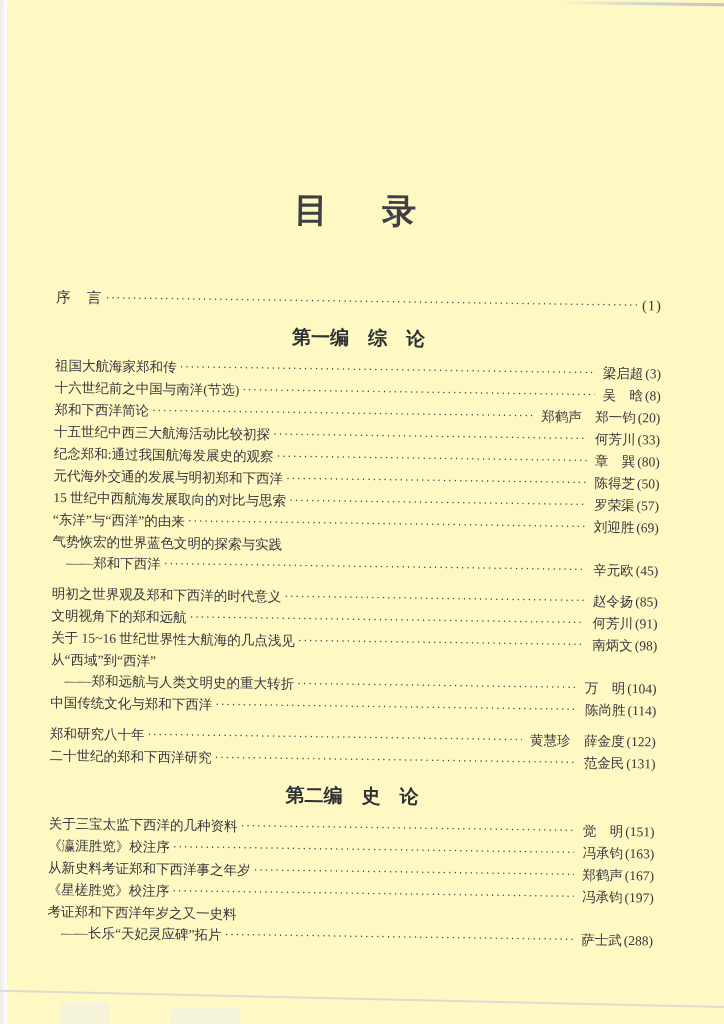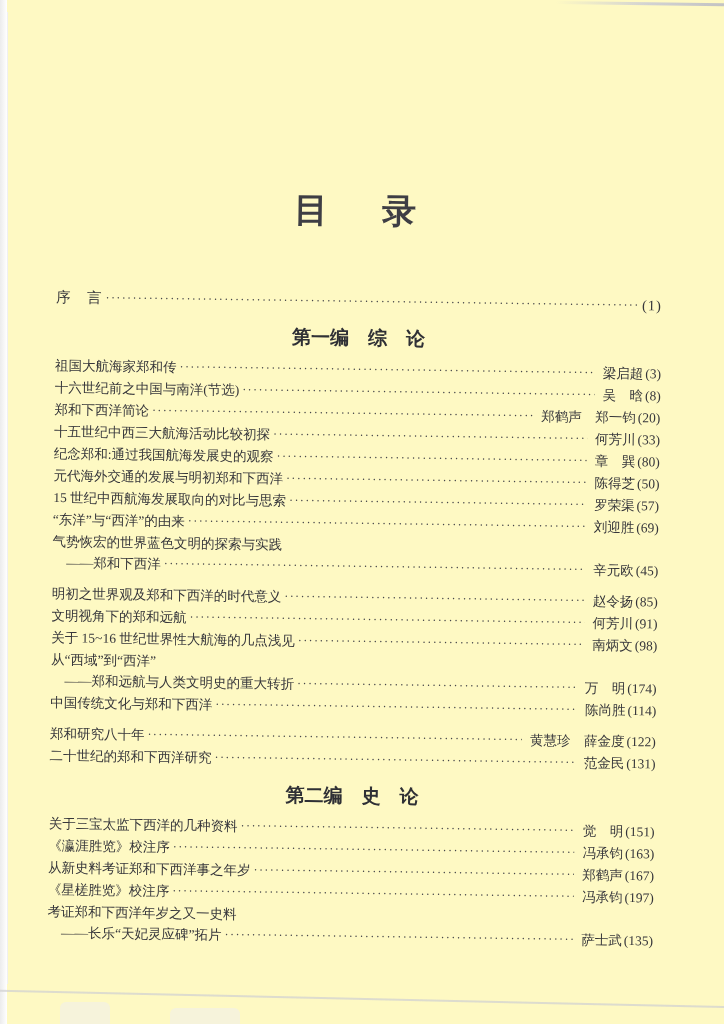--- a/index.html
+++ b/index.html
@@ -156,21 +156,21 @@
           <span class="t">关于 15~16 世纪世界性大航海的几点浅见</span>
           <span class="dots">··········································································································································································</span>
           <span class="ap"><span class="au">南炳文</span><span class="pg">(98)</span></span>
         </div>
         <div class="row">
           <span class="t">从“西域”到“西洋”</span>
         </div>
         <div class="row indent">
           <span class="t">——郑和远航与人类文明史的重大转折</span>
           <span class="dots">··········································································································································································</span>
-          <span class="ap"><span class="au">万　明</span><span class="pg">(174)</span></span>
+          <span class="ap"><span class="au">万　明</span><span class="pg">(104)</span></span>
         </div>
         <div class="row">
           <span class="t">中国传统文化与郑和下西洋</span>
           <span class="dots">··········································································································································································</span>
           <span class="ap"><span class="au">陈尚胜</span><span class="pg">(114)</span></span>
         </div>
         <div class="row gap">
           <span class="t">郑和研究八十年</span>
           <span class="dots">··········································································································································································</span>
           <span class="ap"><span class="au">黄慧珍　薛金度</span><span class="pg">(122)</span></span>
@@ -200,21 +200,21 @@
           <span class="t">《星槎胜览》校注序</span>
           <span class="dots">··········································································································································································</span>
           <span class="ap"><span class="au">冯承钧</span><span class="pg">(197)</span></span>
         </div>
         <div class="row">
           <span class="t">考证郑和下西洋年岁之又一史料</span>
         </div>
         <div class="row indent">
           <span class="t">——长乐“天妃灵应碑”拓片</span>
           <span class="dots">··········································································································································································</span>
-          <span class="ap"><span class="au">萨士武</span><span class="pg">(135)</span></span>
+          <span class="ap"><span class="au">萨士武</span><span class="pg">(288)</span></span>
         </div>
       </div>
   </div>
 
   <div class="bottom-line"></div>
   <div class="bottom-blotch b1"></div>
   <div class="bottom-blotch b2"></div>
 </div>
 
 </body></html>

